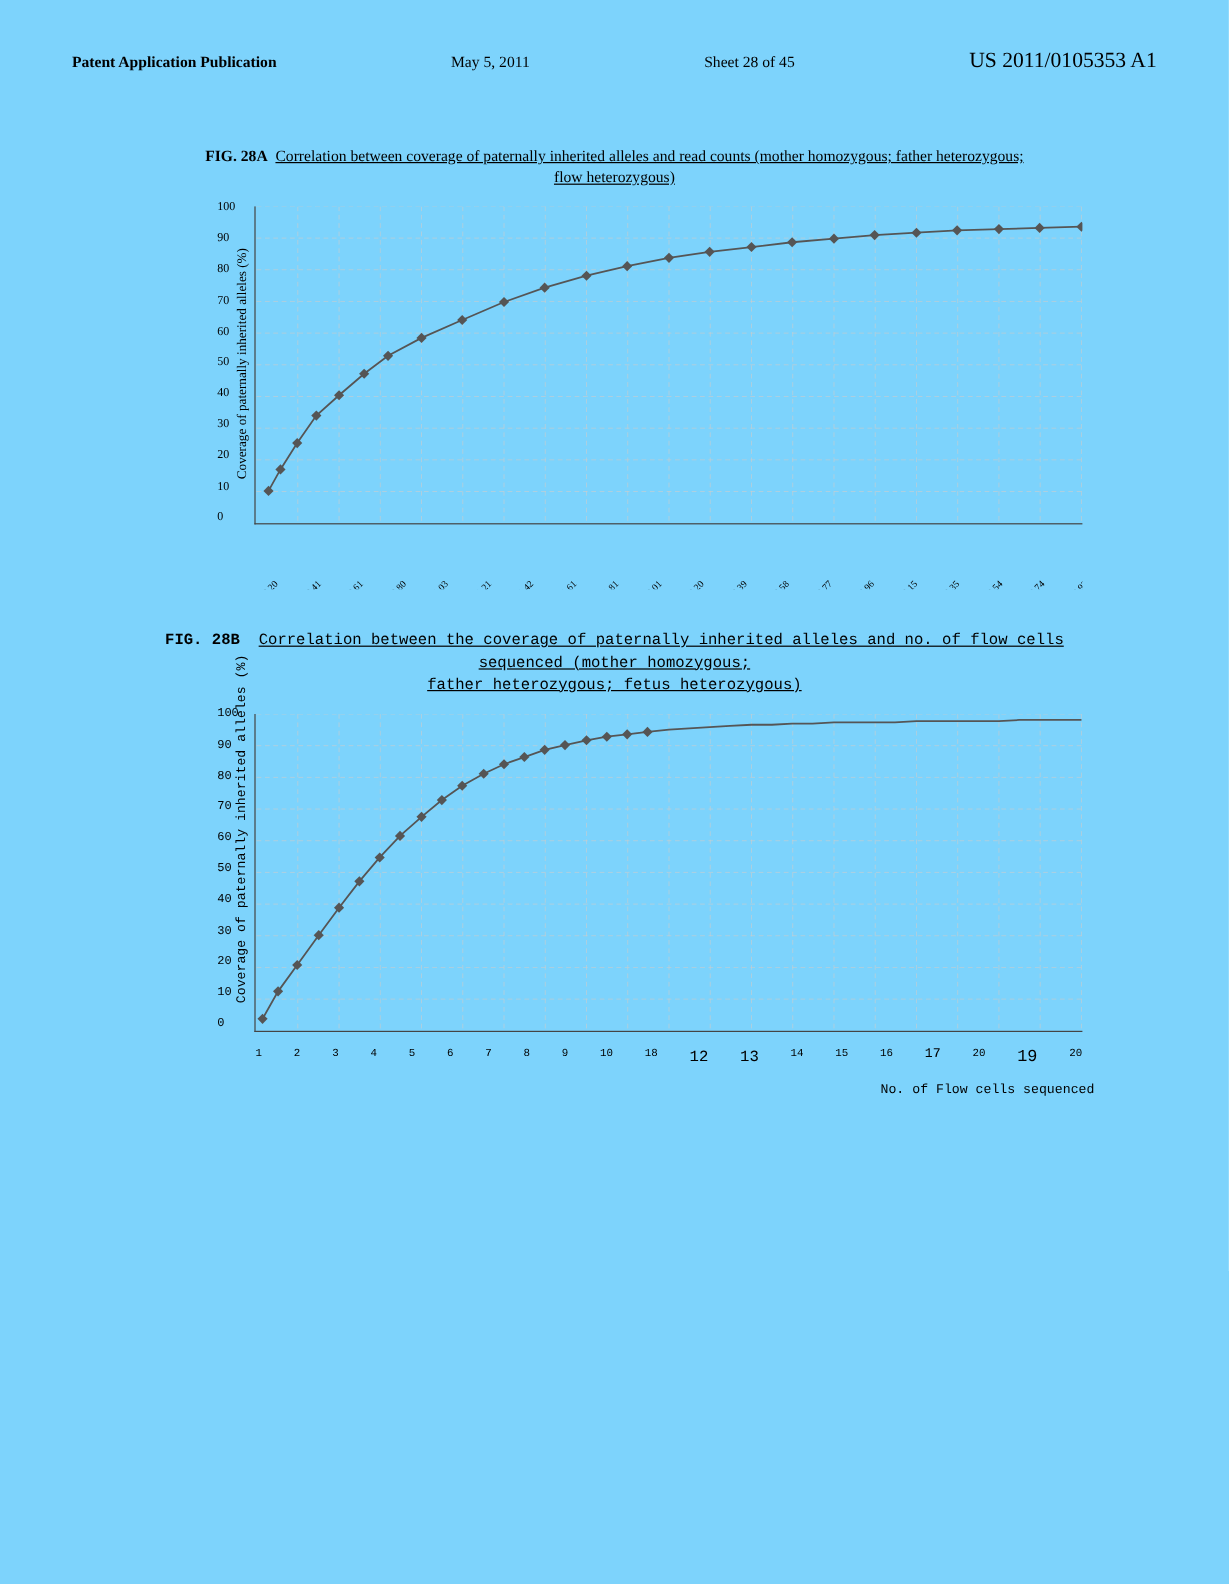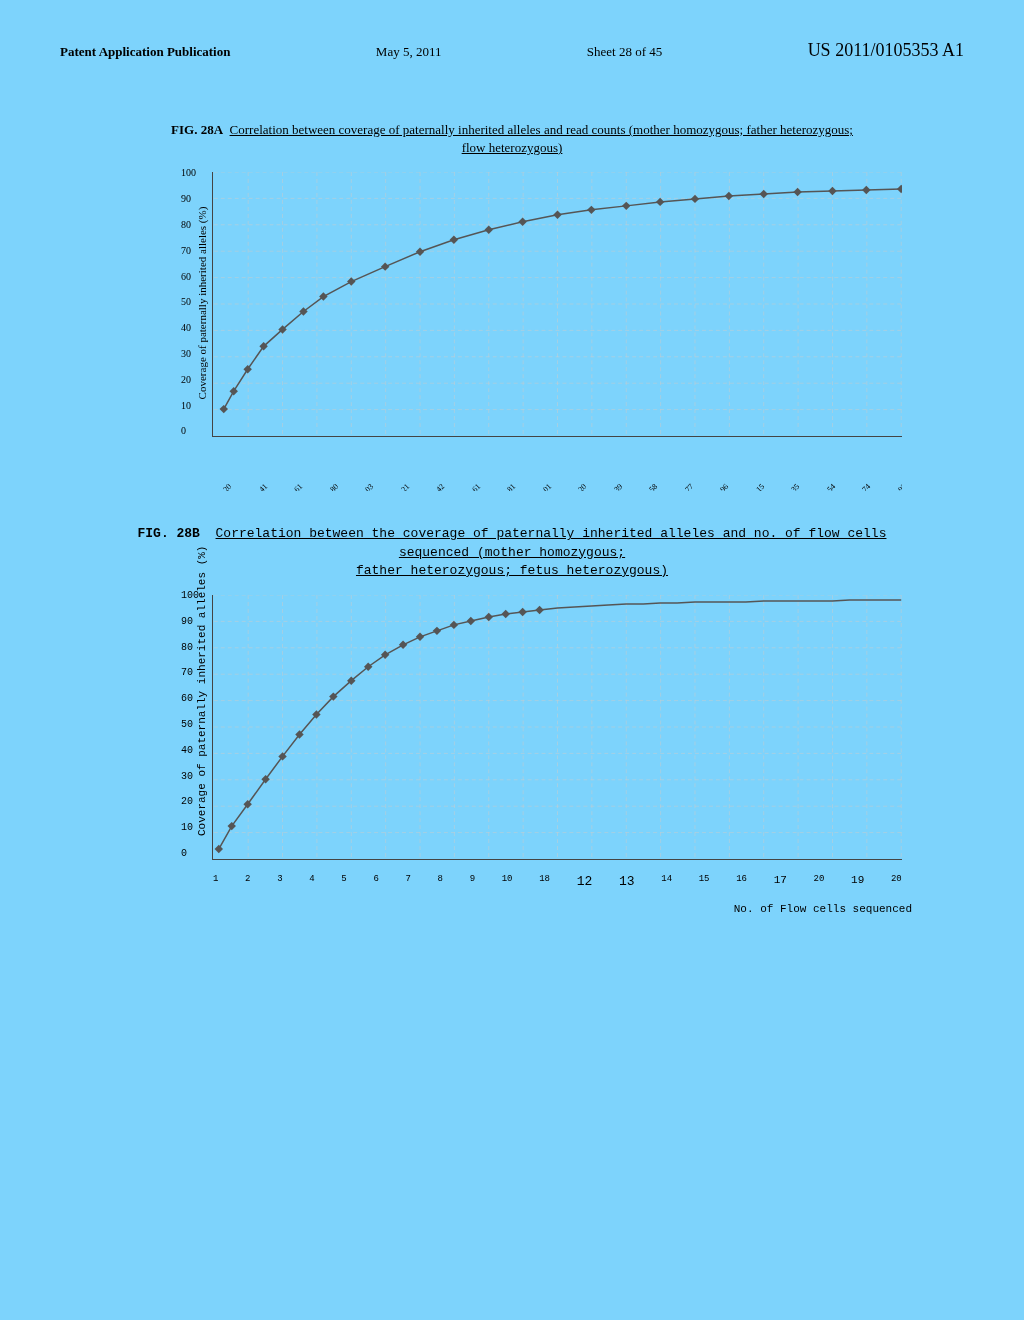--- a/index.html
+++ b/index.html
@@ -370,21 +370,21 @@
           <span style="font-size:9px;">9</span>
           <span style="font-size:9px;">10</span>
           <span style="font-size:9px;">18</span>
           <span style="font-size:13px;">12</span>
           <span style="font-size:13px;">13</span>
           <span style="font-size:9px;">14</span>
           <span style="font-size:9px;">15</span>
           <span style="font-size:9px;">16</span>
           <span style="font-size:11px;">17</span>
           <span style="font-size:9px;">20</span>
-          <span style="font-size:11px;">19</span>
+          <span style="font-size:14px;">19</span>
           <span style="font-size:9px;">20</span>
         </div>
       </div>
 
       <div style="position:absolute; bottom:-5px; left:50px; right:0; text-align:right; font-size:11px;">No. of Flow cells sequenced</div>
     </div>
   </div>
 
 </div>
 

